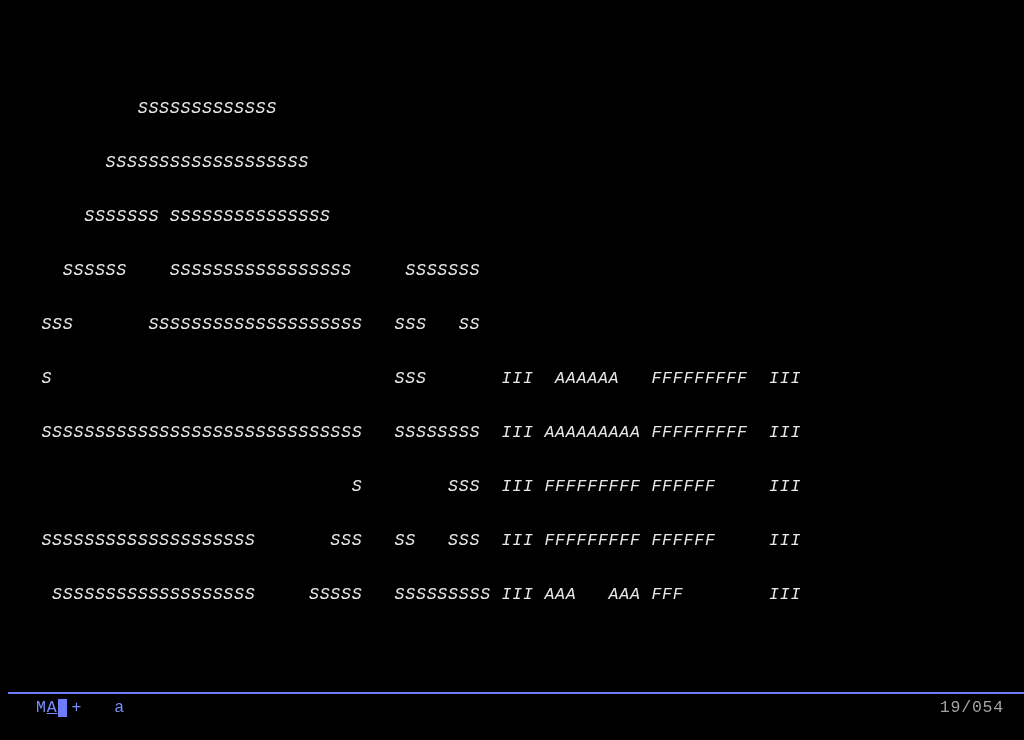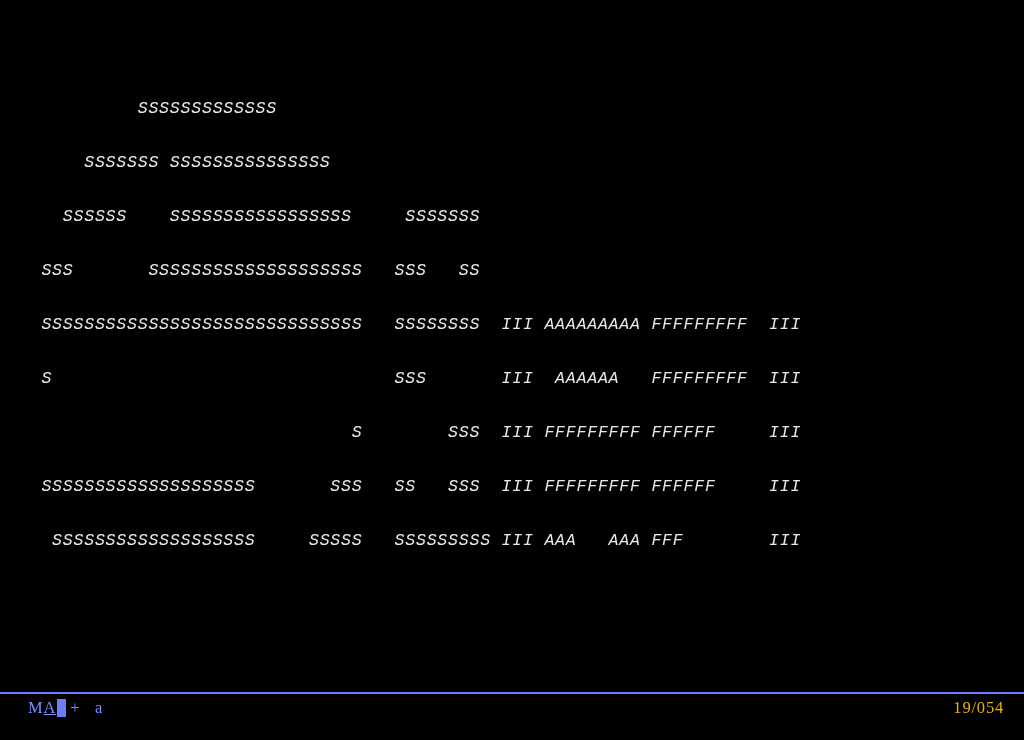--- a/index.html
+++ b/index.html
@@ -16,58 +16,59 @@
     position: relative;
   }
   .screen {
     padding-top: 68px;
     padding-left: 20px;
     white-space: pre;
   }
   .row { display: block; height: 27px; font-style: italic; }
   .statusbar {
     position: absolute;
-    left: 0;
+    left: 8px;
     right: 0;
     bottom: 28px;
     height: 20px;
     border-top: 2px solid #6d7cff;
     display: flex;
     align-items: flex-start;
     padding: 0 20px 0 28px;
     color: #7a8cff;
-    font-family: Liberation Serif, serif;
+    font-family: Liberation Mono, monospace;
     font-size: 16.5px;
     letter-spacing: 0.8px;
   }
   .status-left { flex: 0 0 auto; display: flex; align-items: center; }
   .status-mid { flex: 1; }
-  .status-right { flex: 0 0 auto; color: #eab308; }
+  .status-right { flex: 0 0 auto; color: #a3a3a3; }
   .ma { position: relative; display: inline-block; }
   .ma-underline { text-decoration: underline; }
   .block-cursor {
     display: inline-block;
     width: 9px;
     height: 18px;
     background: #6d7cff;
     vertical-align: text-bottom;
     margin-left: 1px;
     margin-right: 4px;
   }
 </style>
 </head>
 <body>
 
 <div class="screen">
 <span class="row">           SSSSSSSSSSSSS</span>
+<span class="row">        SSSSSSSSSSSSSSSSSSS</span>
 <span class="row">      SSSSSSS SSSSSSSSSSSSSSS</span>
 <span class="row">    SSSSSS    SSSSSSSSSSSSSSSSS     SSSSSSS</span>
 <span class="row">  SSS       SSSSSSSSSSSSSSSSSSSS   SSS   SS</span>
+<span class="row">  S                                SSS       III  AAAAAA   FFFFFFFFF  III</span>
 <span class="row">  SSSSSSSSSSSSSSSSSSSSSSSSSSSSSS   SSSSSSSS  III AAAAAAAAA FFFFFFFFF  III</span>
-<span class="row">  S                                SSS       III  AAAAAA   FFFFFFFFF  III</span>
 <span class="row">                               S        SSS  III FFFFFFFFF FFFFFF     III</span>
 <span class="row">  SSSSSSSSSSSSSSSSSSSS       SSS   SS   SSS  III FFFFFFFFF FFFFFF     III</span>
 <span class="row">   SSSSSSSSSSSSSSSSSSS     SSSSS   SSSSSSSSS III AAA   AAA FFF        III</span>
 
 
 
 
 
 
 

